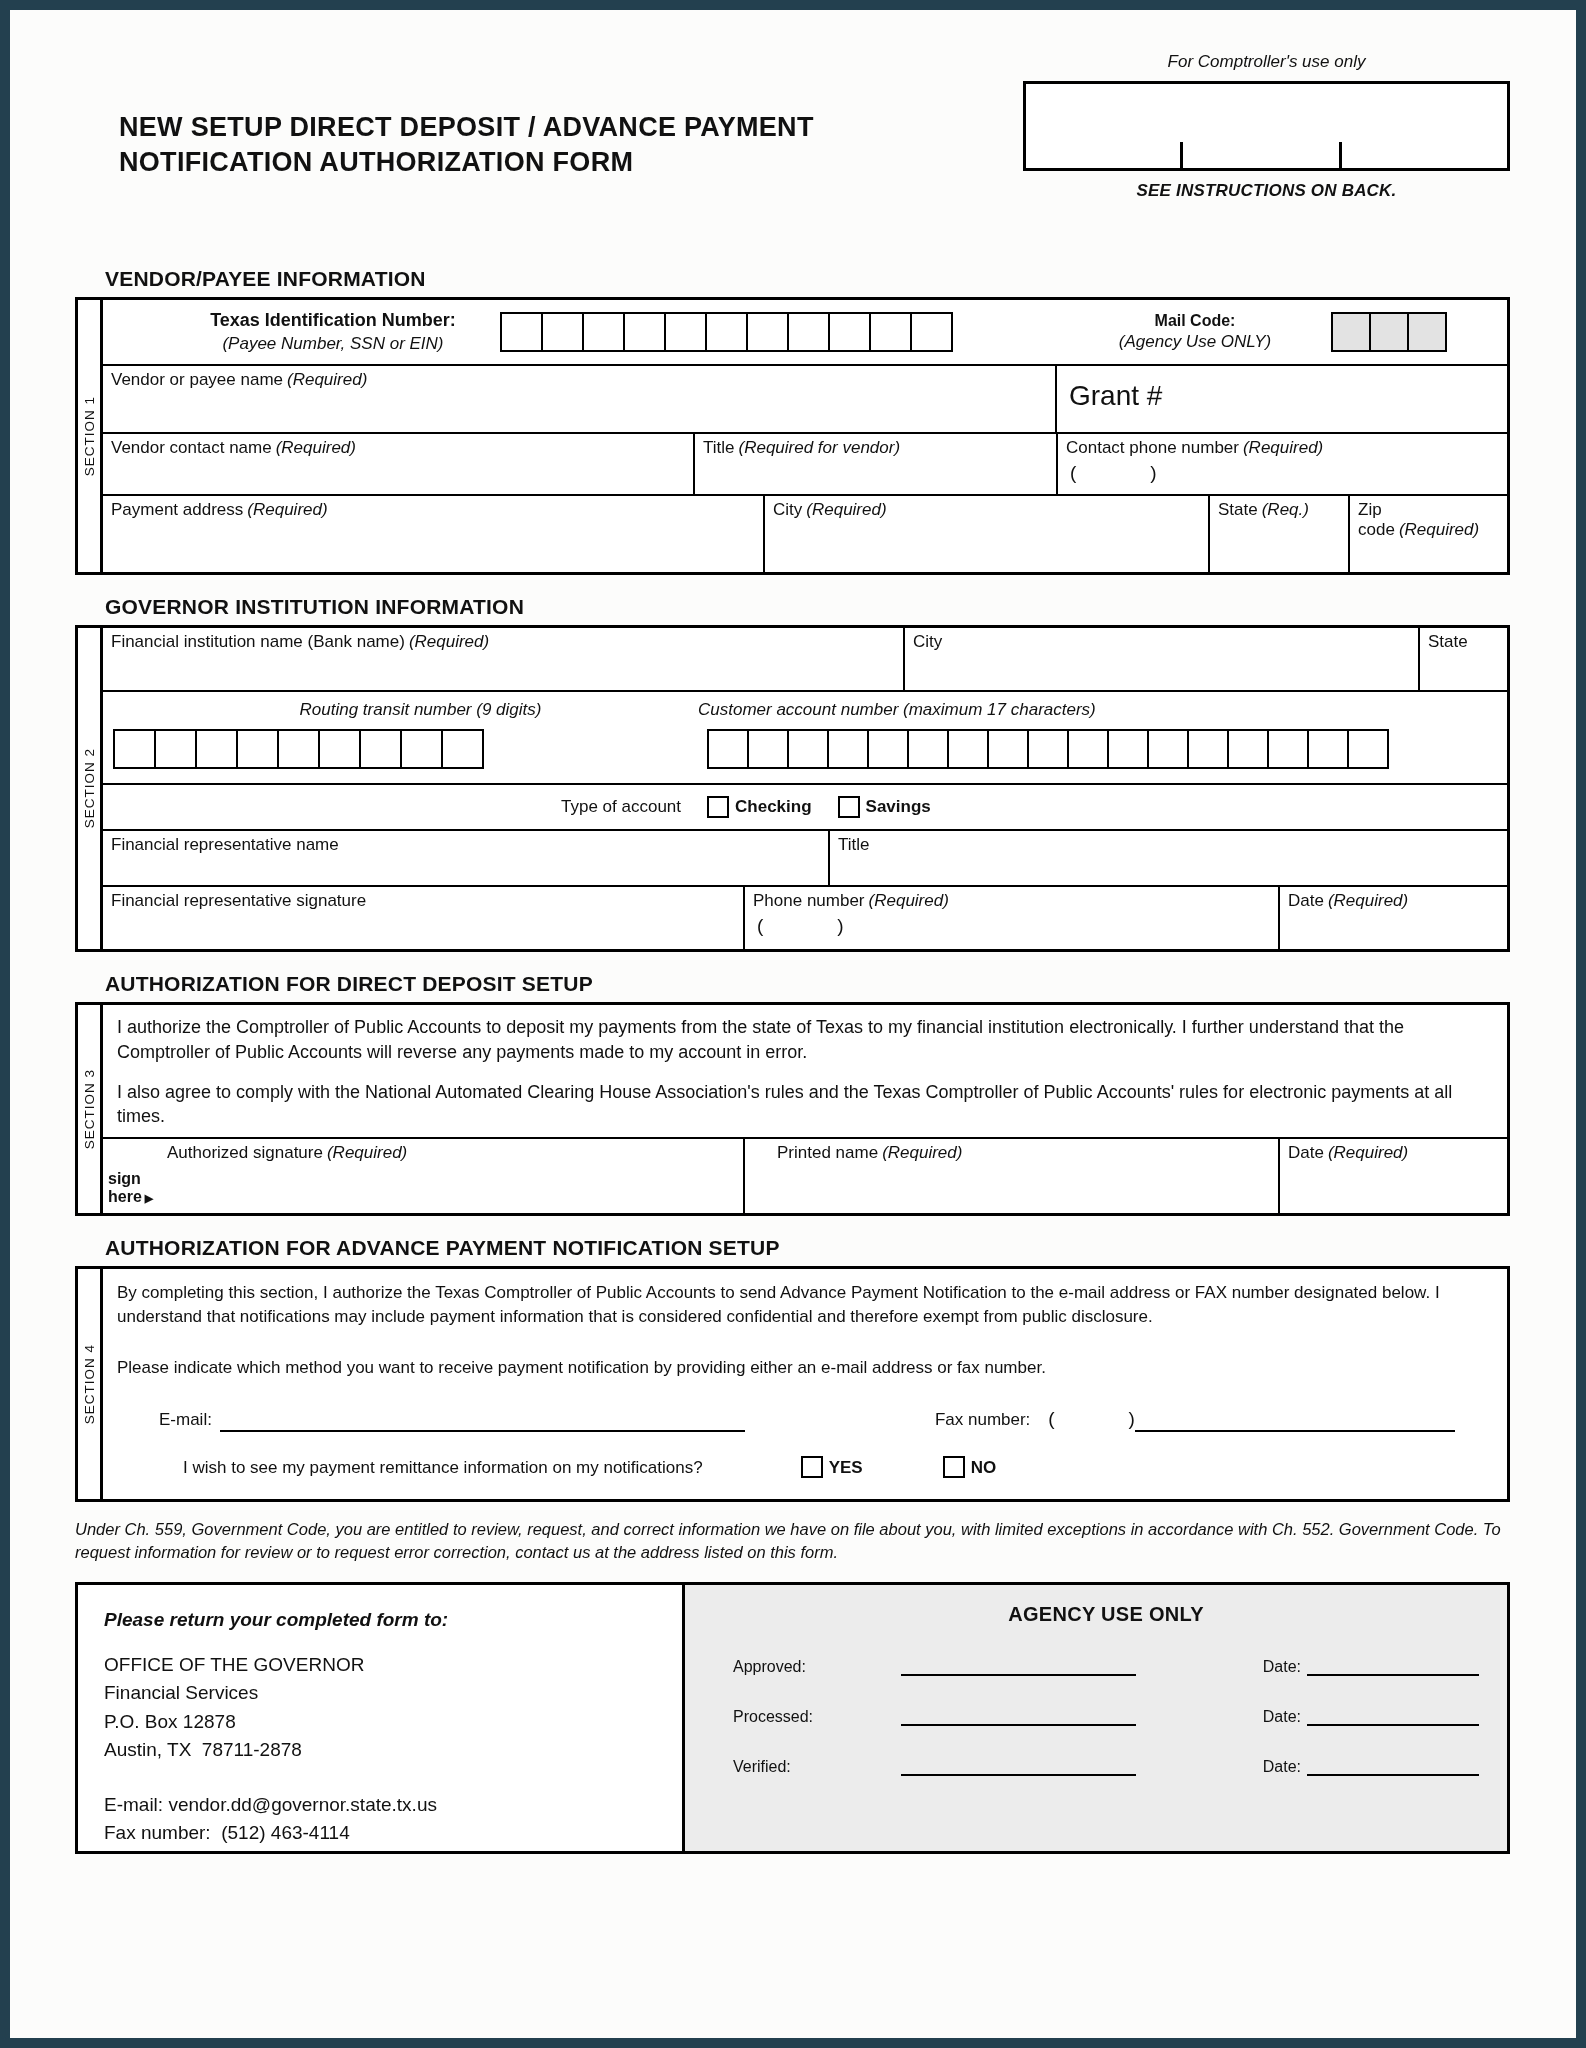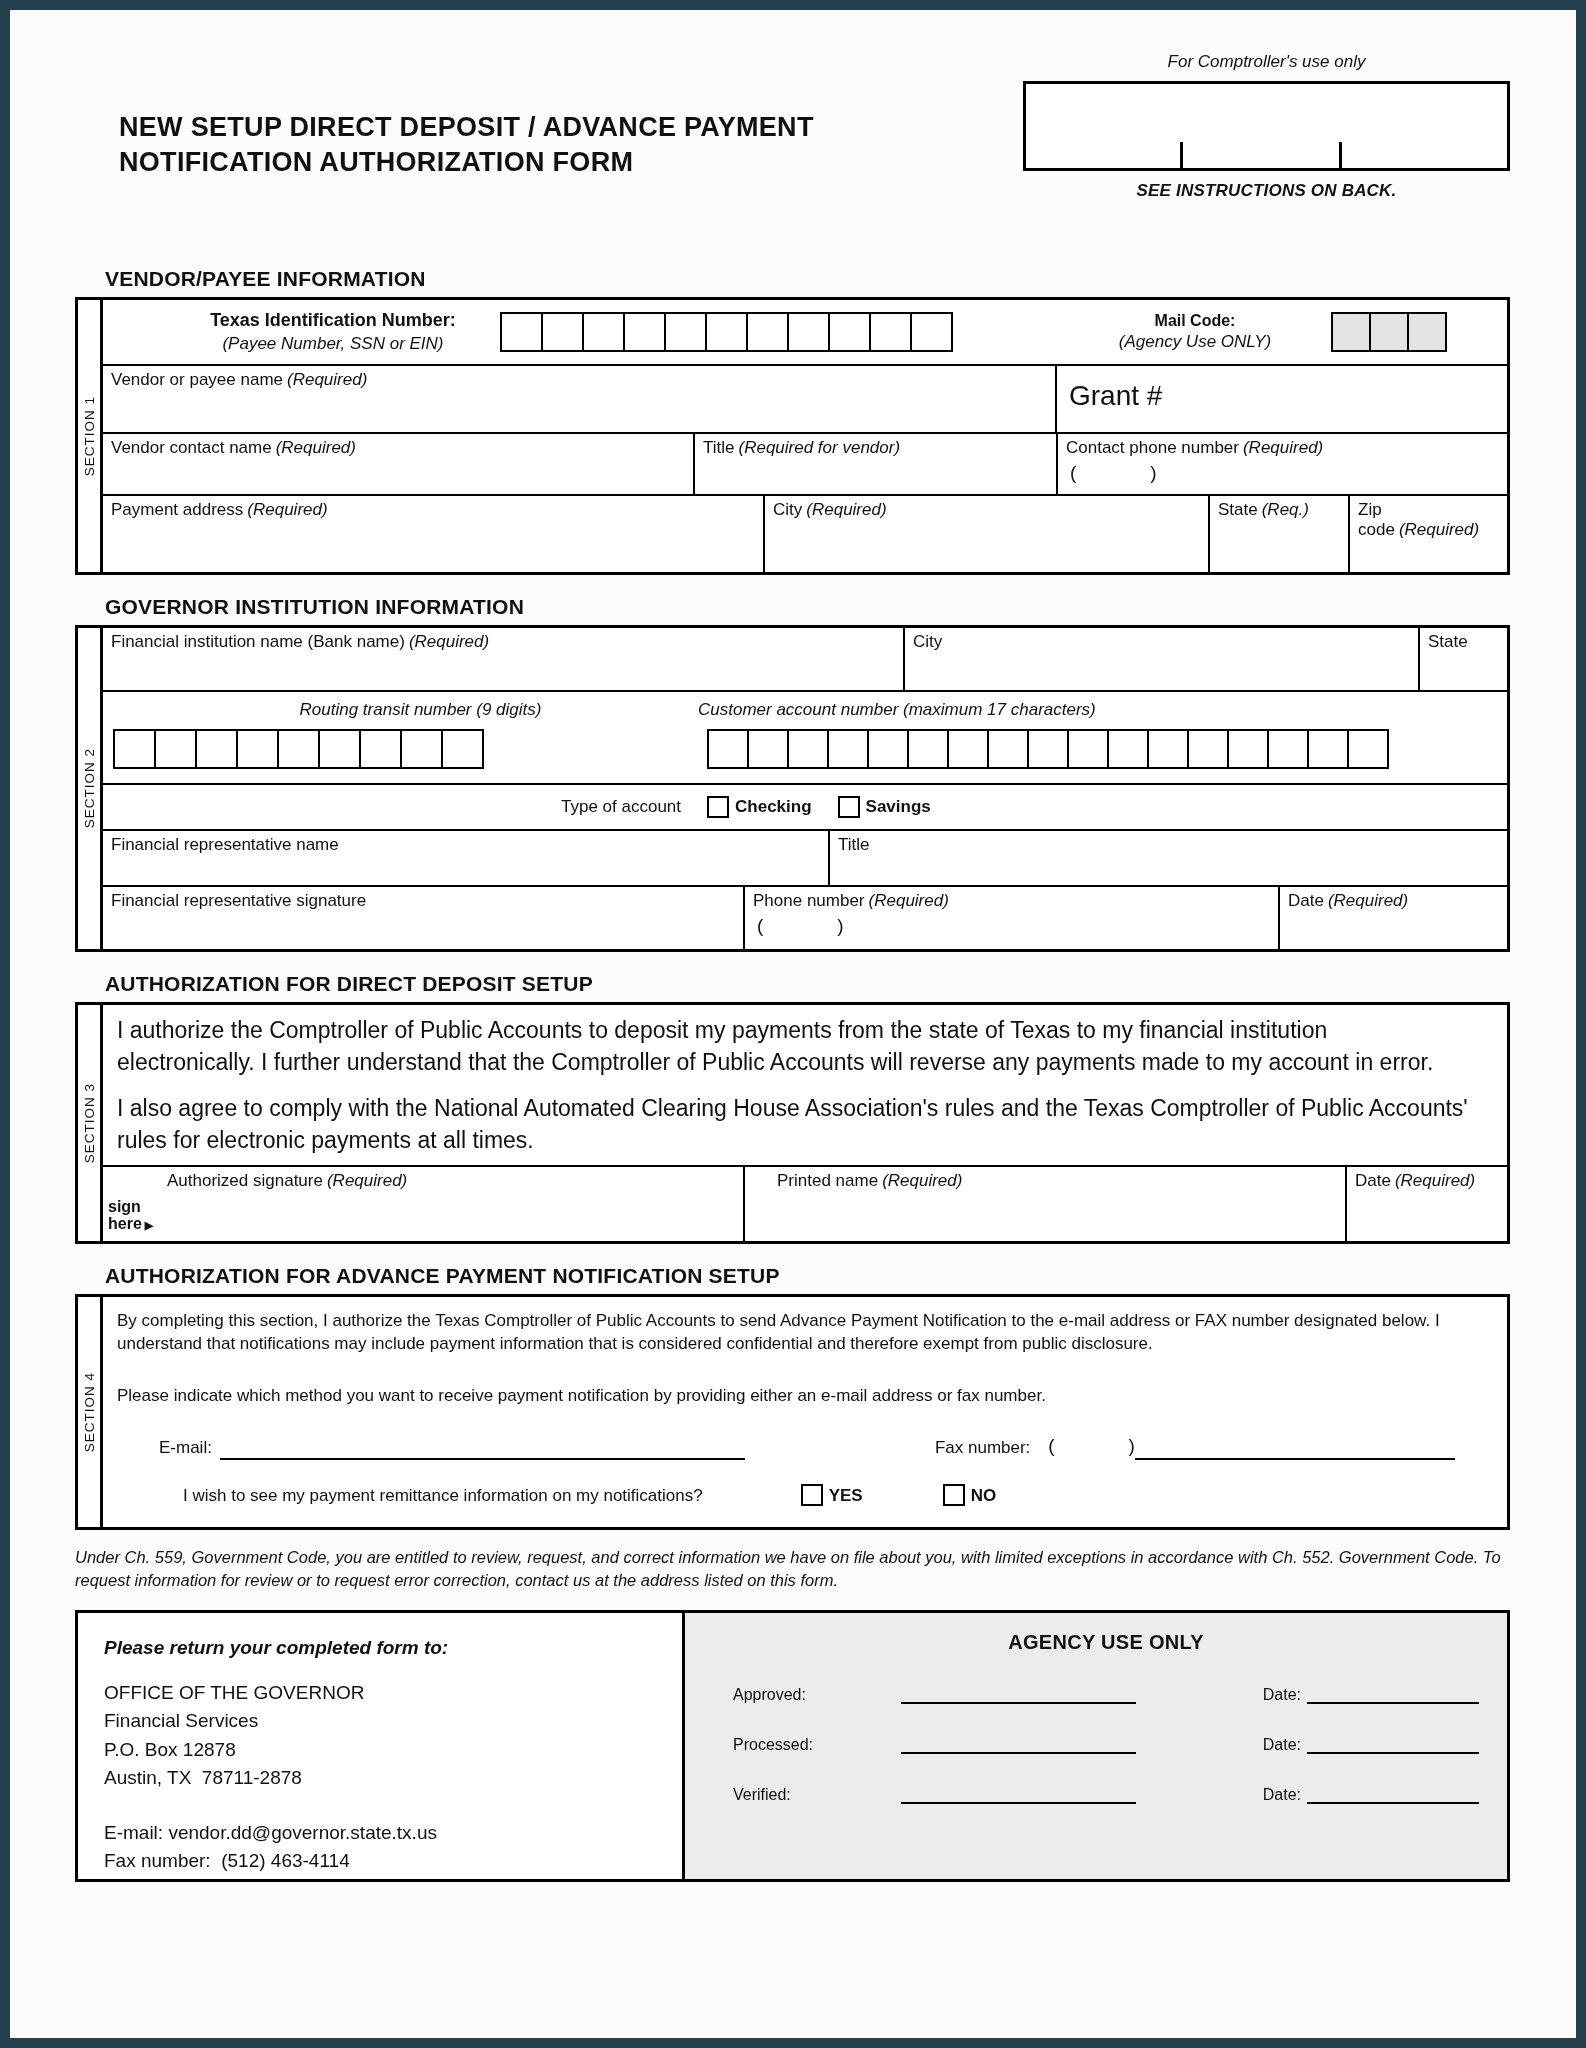--- a/index.html
+++ b/index.html
@@ -56,21 +56,21 @@
   .rt-g1 { margin-left:10px; align-self:flex-start; }
   .rt-g2 { margin-left:223px; align-self:flex-start; }
   .rt-g2 .digit-box { width:42px; }
   .toa-row { align-items:center; height:46px; }
   .toa-label { margin-left:458px; font-size:17px; }
   .cbox { display:inline-block; width:22px; height:22px; border:2px solid #000; background:#fff; flex:none; }
   .toa-row .cbox { margin-left:26px; }
   .cb-label { font-weight:700; font-size:17px; margin-left:6px; }
   .toa-gap { margin-left:62px; }
   
-  .auth-text { padding:10px 36px 8px 14px; font-size:23px; line-height:1.38; }
+  .auth-text { padding:10px 36px 8px 14px; font-size:18px; line-height:1.38; }
   .auth-text .para2 { margin-top:15px; }
   .sig-row { border-top:2px solid #000; height:76px; }
   .sig-cell-label { margin-left:56px; }
   .sign-here { position:absolute; left:5px; bottom:8px; font-weight:700; font-size:16px; line-height:1.1; }
   .tri { font-size:11px; margin-left:3px; }
   
   .s4-body { padding:12px 30px 0 14px; font-size:17px; line-height:1.38; }
   .s4-para2 { margin-top:28px; }
   .s4-contact { margin-top:26px; display:flex; align-items:flex-end; font-size:17px; }
   .email-label { margin-left:42px; }
@@ -296,21 +296,21 @@
         <p class="para2">I also agree to comply with the National Automated Clearing House Association's rules and the Texas Comptroller of Public Accounts' rules for electronic payments at all times.</p>
       </div>
       <div class="frow sig-row">
         <div class="fcell" style="width:640px;">
           <span class="lbl sig-cell-label"><span>Authorized signature</span><span class="i">(Required)</span></span>
           <div class="sign-here">
             <div>sign</div>
             <div><span>here</span><span class="tri">▶</span></div>
           </div>
         </div>
-        <div class="fcell" style="width:602px;padding-left:32px;">
+        <div class="fcell" style="width:535px;padding-left:32px;">
           <span class="lbl"><span>Printed name</span><span class="i">(Required)</span></span>
         </div>
         <div class="fcell flex1">
           <span class="lbl"><span>Date</span><span class="i">(Required)</span></span>
         </div>
       </div>
     </div>
   </div>
 
   <div class="sec-heading">AUTHORIZATION FOR ADVANCE PAYMENT NOTIFICATION SETUP</div>

